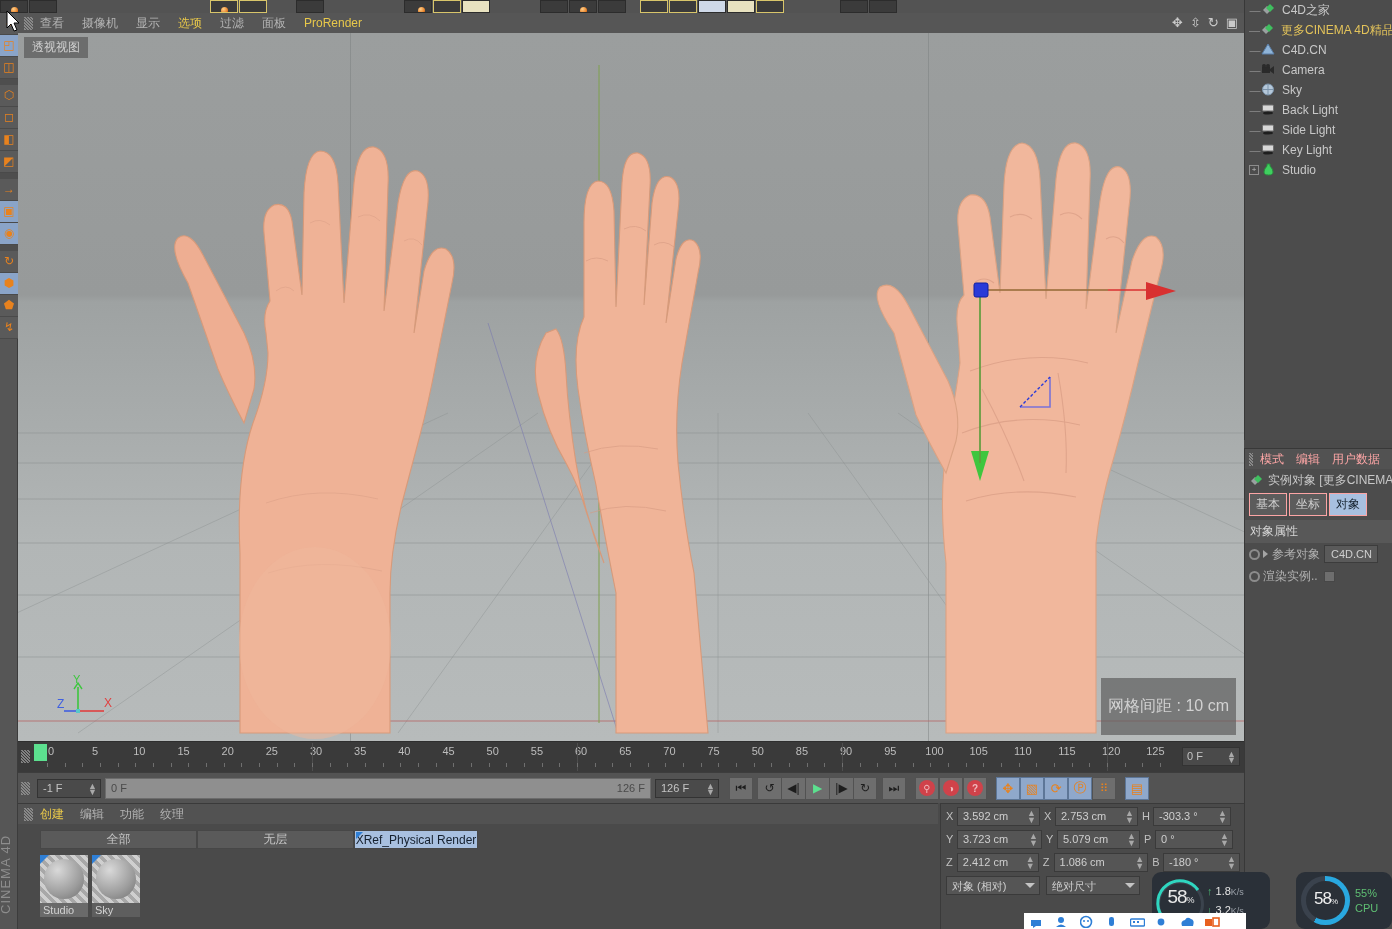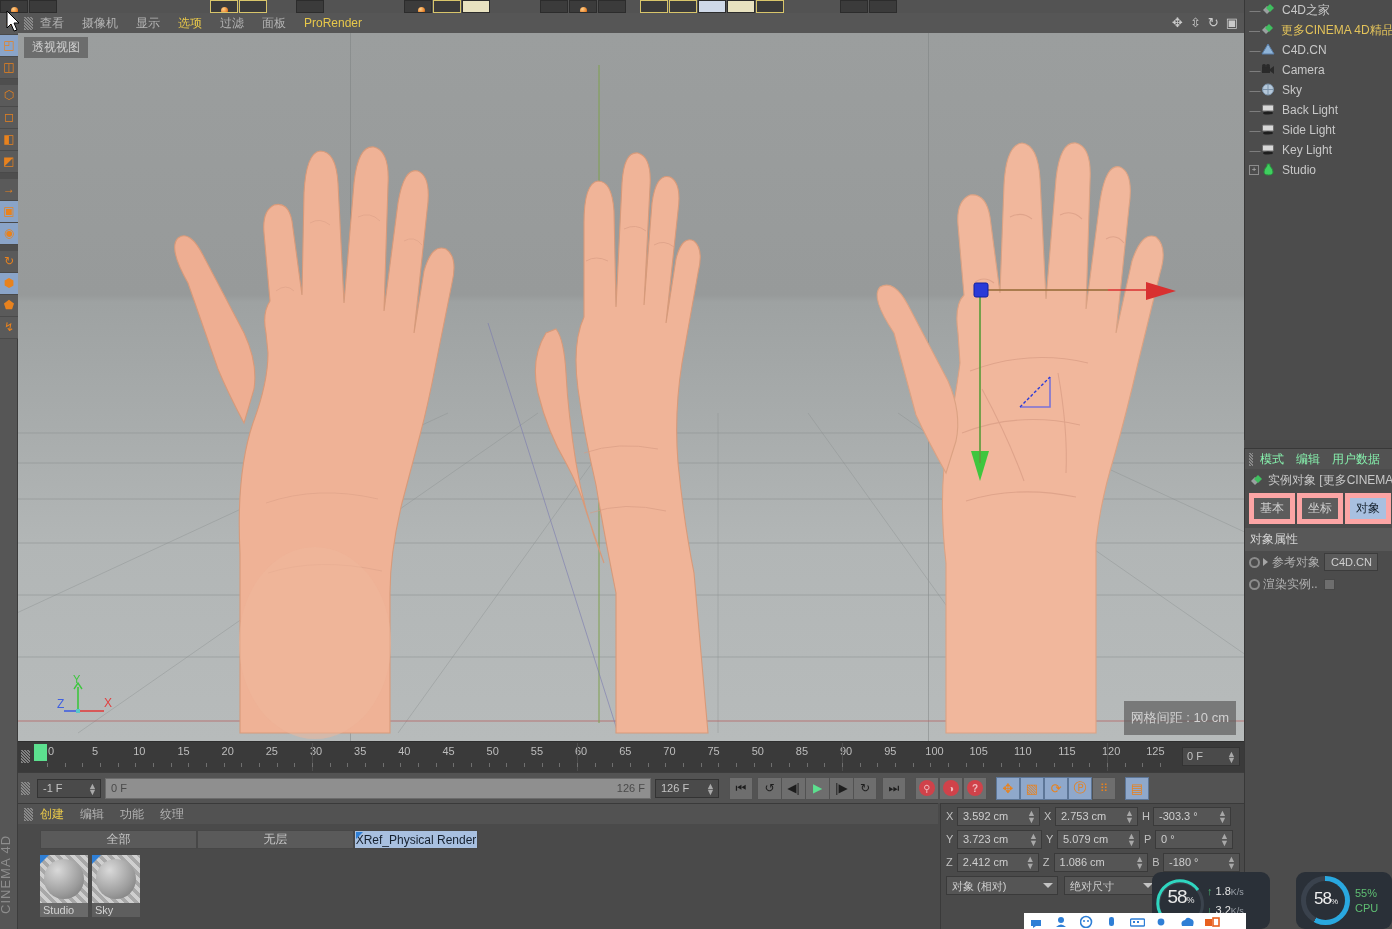--- a/index.html
+++ b/index.html
@@ -49,21 +49,21 @@
   #viewport-menu .vm { color:#b4b4b4; font-size:12px; margin-right:18px; cursor:default; }
   #viewport-menu .vm.hl { color:#e8c84a; }
   #viewport-nav { position:absolute; right:6px; top:2px; display:flex; gap:7px;
     align-items:center; color:#c9c9c9; font-size:13px; }
   #viewport { position:absolute; left:0; top:20px; width:1226px; height:708px;
     overflow:hidden;
     background:linear-gradient(180deg,#9b9e9e 0%,#979a9a 37%,#9ea2a2 38%,#a9adad 57%,#b2b6b6 72%,#b7bbbb 100%); }
   #vp-label { position:absolute; left:6px; top:4px; background:rgba(90,90,90,.72);
     color:#cfcfcf; padding:2px 8px; font-size:12px; }
   #grid-label { position:absolute; right:8px; bottom:6px; background:rgba(95,95,95,.72);
-    color:#d2d2d2; padding:8px 7px; font-size:13px; }
+    color:#d2d2d2; padding:18px 7px; font-size:16px; }
   #axis-gizmo { position:absolute; left:38px; bottom:18px; width:60px; height:52px; }
 
   
   .seam { position:absolute; top:0; bottom:0; width:1px; background:rgba(120,125,125,.45); }
 
   
   #timeline { position:absolute; left:18px; top:741px; width:1226px; height:31px;
     background:#3a3a3a; border-top:1px solid #2e2e2e; }
   #tl-ruler { position:absolute; left:16px; top:0; right:68px; height:31px; }
   .tick-lbl { position:absolute; top:3px; color:#bdbdbd; font-size:11px;
@@ -153,26 +153,26 @@
   .obj-row .oico { width:16px; height:14px; margin-right:5px; position:relative;
     flex:0 0 16px; }
   .obj-row.gold { color:#e3c35a; }
   .obj-row .exp { display:inline-block; width:10px; height:10px; border:1px solid #8d8d8d;
     color:#c0c0c0; font-size:8px; line-height:8px; text-align:center; margin-right:2px; }
 
   
   #attrmgr { position:absolute; left:1244px; top:448px; width:148px; height:481px;
     background:#4c4c4c; border-left:1px solid #383838; border-top:1px solid #383838; }
   #at-menu { height:20px; display:flex; align-items:center; padding-left:4px;
-    background:#525252; font-size:12px; color:#86efac; white-space:nowrap;justify-content:center; }
+    background:#525252; font-size:12px; color:#fca5a5; white-space:nowrap;justify-content:center; }
   #at-menu .am { margin-right:12px; }
   #at-title { display:flex; align-items:center; height:22px; padding-left:4px;
     font-size:12px; color:#c8c8c8; white-space:nowrap; }
   #at-tabs { display:flex; gap:2px; padding:2px 0 0 4px; }
-  .atab { background:#5c5c5c; border:5px solid #fca5a5; color:#cfcfcf; font-size:12px;
+  .atab { background:#5c5c5c; border:1px solid #fca5a5; color:#cfcfcf; font-size:12px;
     padding:2px 6px; }
   .atab.active { background:#a8c0e0; color:#14202c; }
   #at-section { background:#585858; color:#d6d6d6; font-size:12px; padding:3px 5px;
     margin-top:4px; }
   .at-row { display:flex; align-items:center; height:22px; padding-left:4px;
     font-size:12px; color:#b0b0b0; white-space:nowrap; }
   .radio { width:11px; height:11px; border-radius:50%; border:2px solid #8c8c8c;
     margin-right:3px; flex:0 0 11px; }
   .tri { border-left:5px solid #a5a5a5; border-top:4px solid transparent;
     border-bottom:4px solid transparent; margin-right:4px; flex:0 0 5px; }
@@ -658,21 +658,21 @@
     <div class="cofield" style="width:96px">
       <span>1.086 cm</span>
       <span class="sp">▲<br>▼</span></div>
     <span class="colbl">B</span>
     <div class="cofield" style="width:78px">
       <span>-180 °</span>
       <span class="sp">▲<br>▼</span></div>
   </div>
     </div>
   <div class="corow">
-    <div class="codrop" style="width:112px">
+    <div class="codrop" style="width:94px">
       <span>对象 (相对)</span>
       <span class="ar"></span>
     </div>
     <div class="codrop" style="width:94px">
       <span>绝对尺寸</span>
       <span class="ar"></span>
     </div>
   </div>
 </div>
 

